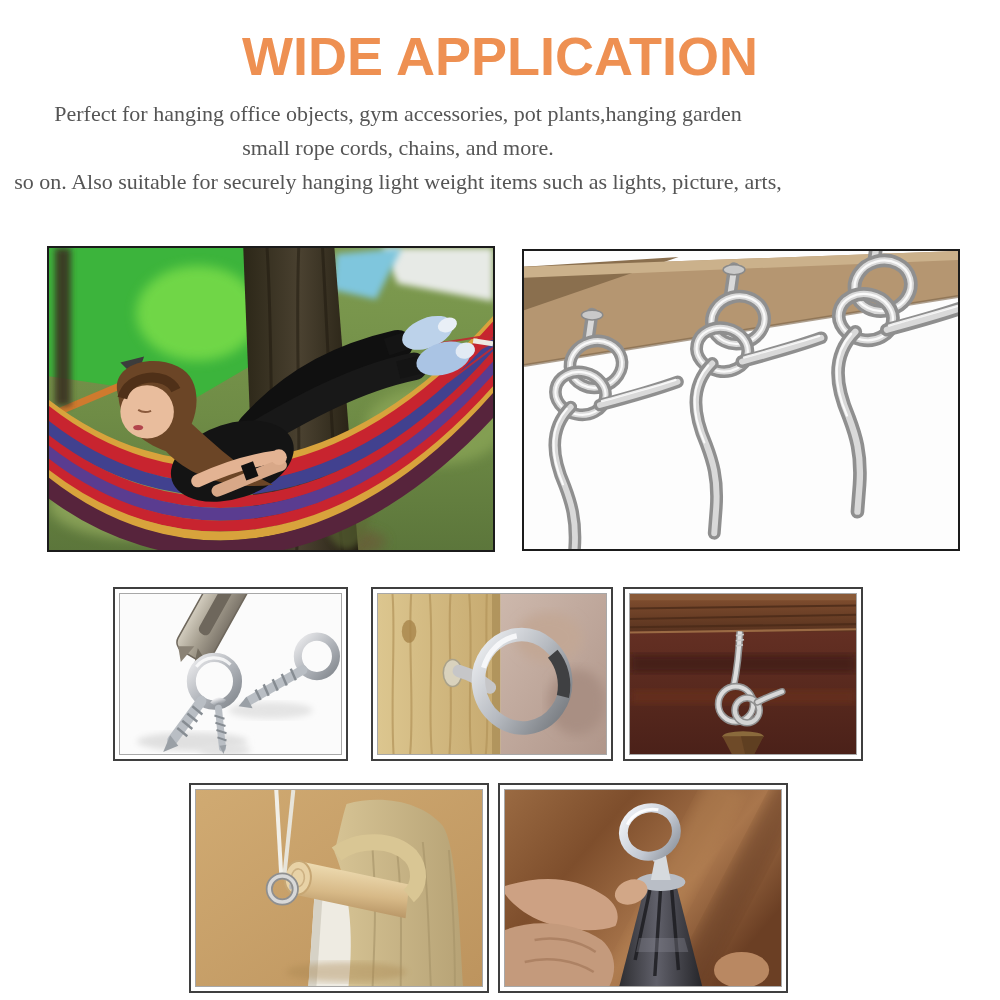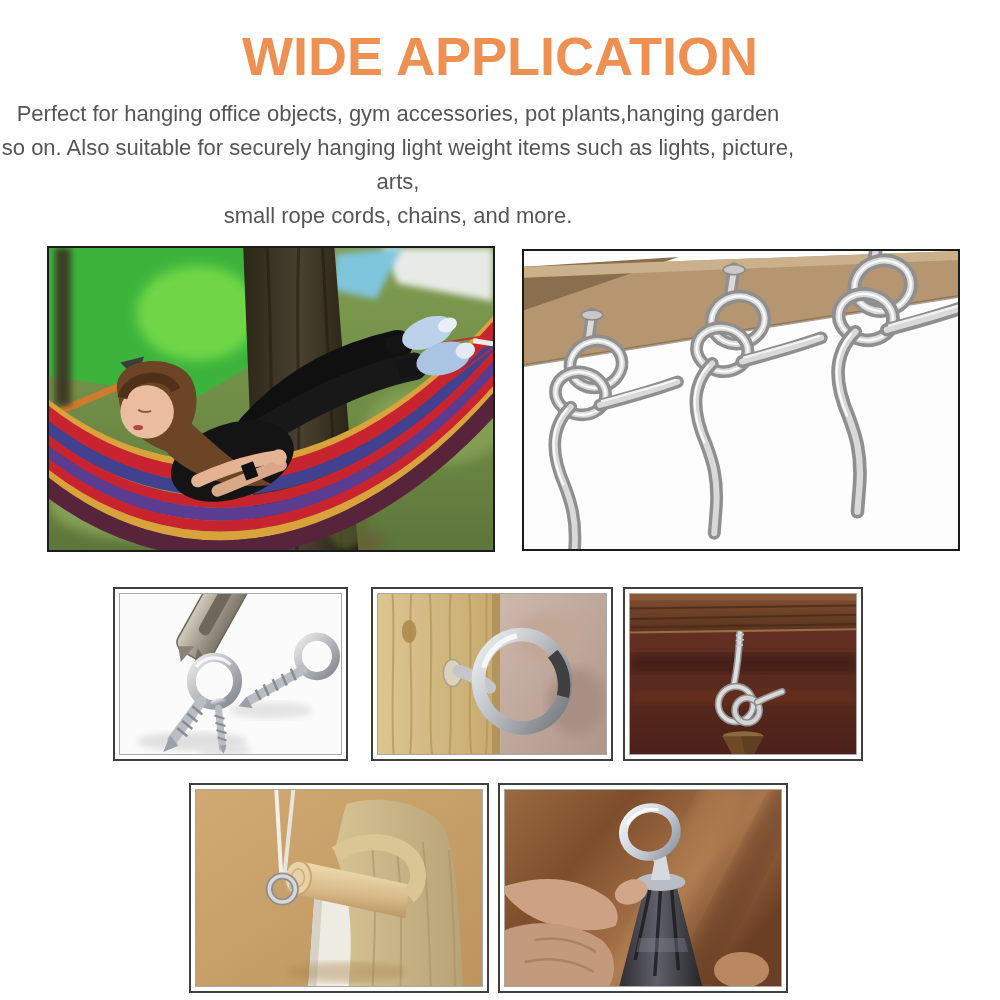--- a/index.html
+++ b/index.html
@@ -6,21 +6,21 @@
   .page{
     position:relative;width:1000px;height:1000px;background:#ffffff;overflow:hidden;
     font-family:"Liberation Sans","DejaVu Sans",sans-serif;
   }
   .title{
     position:absolute;left:0;top:28px;width:1000px;text-align:center;
     font-size:54px;line-height:56px;font-weight:bold;color:#EE9052;letter-spacing:0px;
   }
   .desc{
     position:absolute;left:0;top:97px;width:796px;text-align:center;
-    font-size:22px;line-height:34px;color:#555555;
+    font-size:22px;line-height:34px;color:#555555;font-family:Liberation Serif, serif;
   }
   .photo{position:absolute;box-sizing:border-box;border:2px solid #1b1b1b;background:#fff;}
   .photo svg{display:block;width:100%;height:100%;}
   .frame{
     position:absolute;box-sizing:border-box;border:2px solid #3f3f3f;background:#ffffff;padding:4px;
   }
   .frame .inner{box-sizing:border-box;border:1px solid #a8a8a8;width:100%;height:100%;overflow:hidden;}
   .frame .inner svg{display:block;width:100%;height:100%;}
   
   #ph-hammock{left:47px;top:246px;width:448px;height:306px;}
@@ -33,22 +33,22 @@
 </style>
 </head>
 <body>
 
 <div class="page">
 
   <div class="title">WIDE APPLICATION</div>
 
   <div class="desc">
     <div>Perfect for hanging office objects, gym accessories, pot plants,hanging garden</div>
+    <div>small rope cords, chains, and more.</div>
     <div>so on. Also suitable for securely hanging light weight items such as lights, picture, arts,</div>
-    <div>small rope cords, chains, and more.</div>
   </div>
 
   <div class="photo" id="ph-hammock" role="img" aria-label="Woman relaxing in a colorful striped hammock hung from trees at a campsite">
     <svg viewBox="0 0 448 306" preserveAspectRatio="none">
       <defs>
         <linearGradient id="h-grass" x1="0" y1="0" x2="0" y2="1">
           <stop offset="0" stop-color="#7f9c50"></stop>
             <stop offset="0.55" stop-color="#6f8c46"></stop>
             <stop offset="1" stop-color="#5c763b"></stop>
         </linearGradient>

